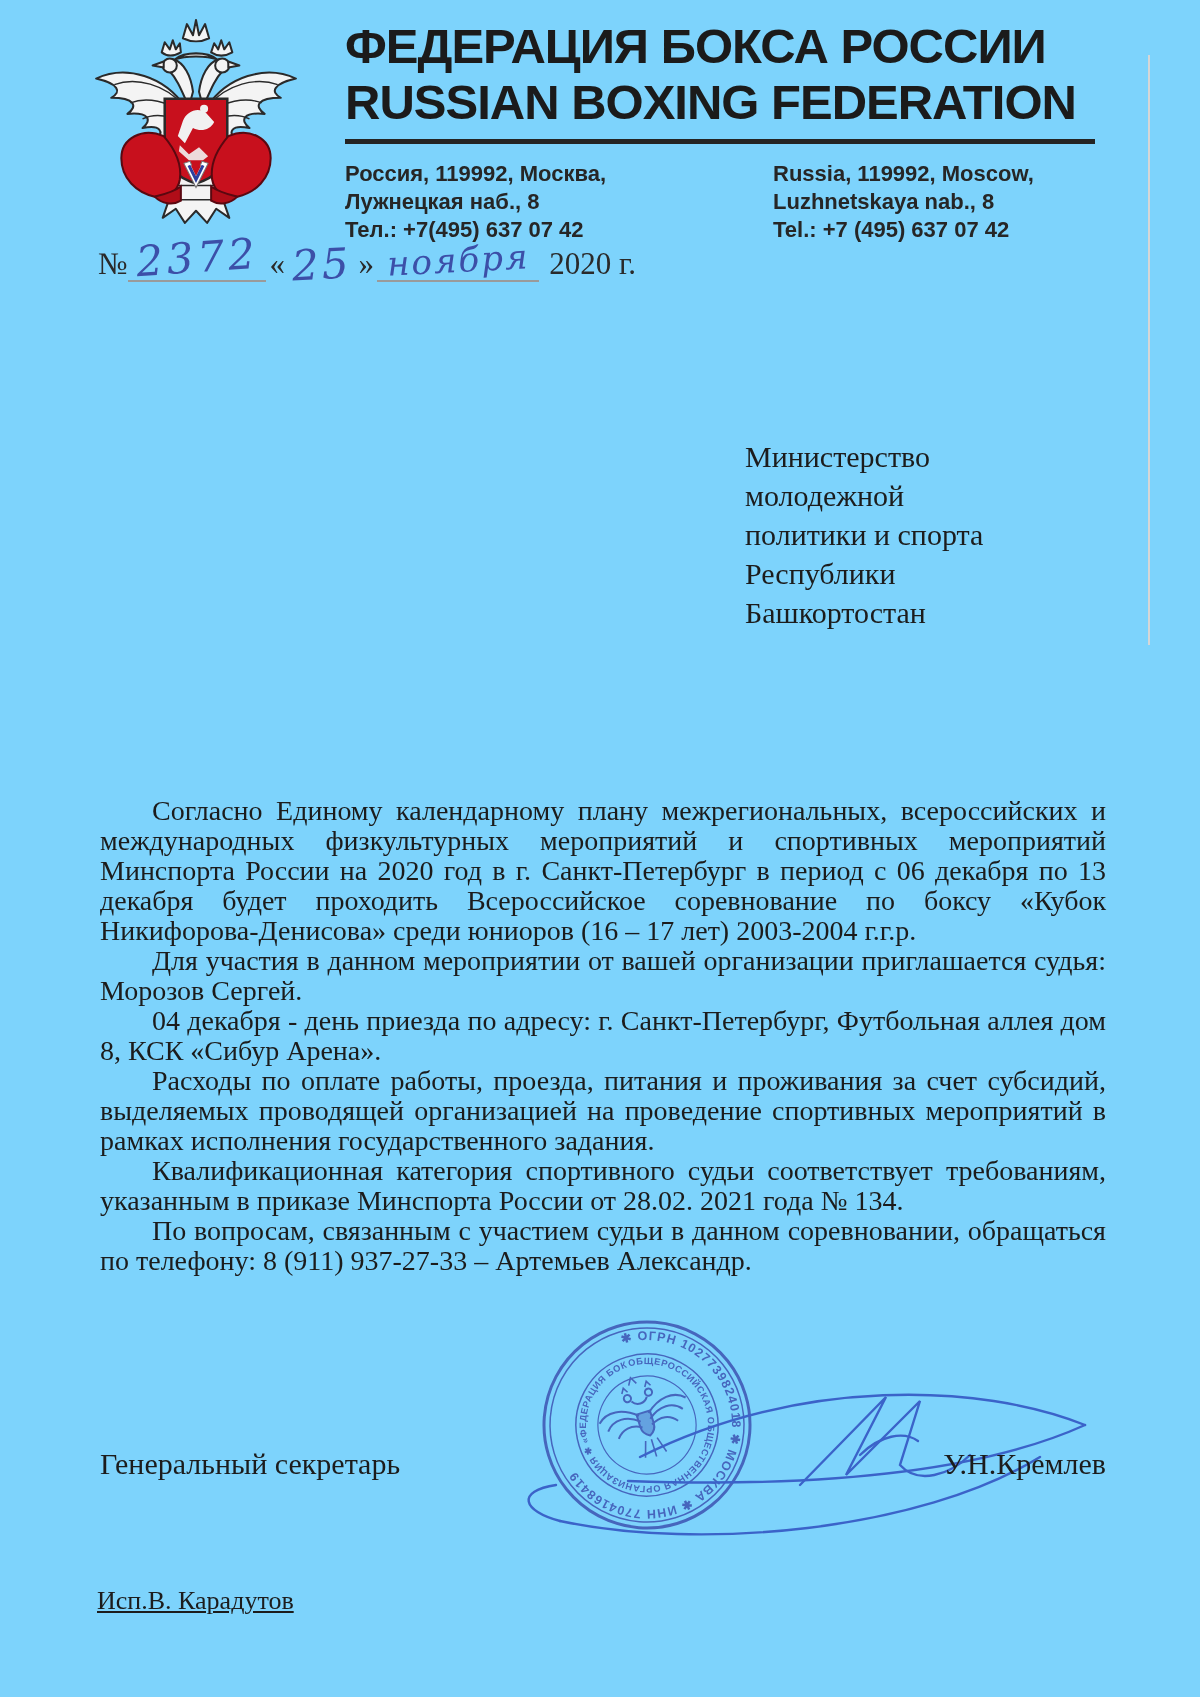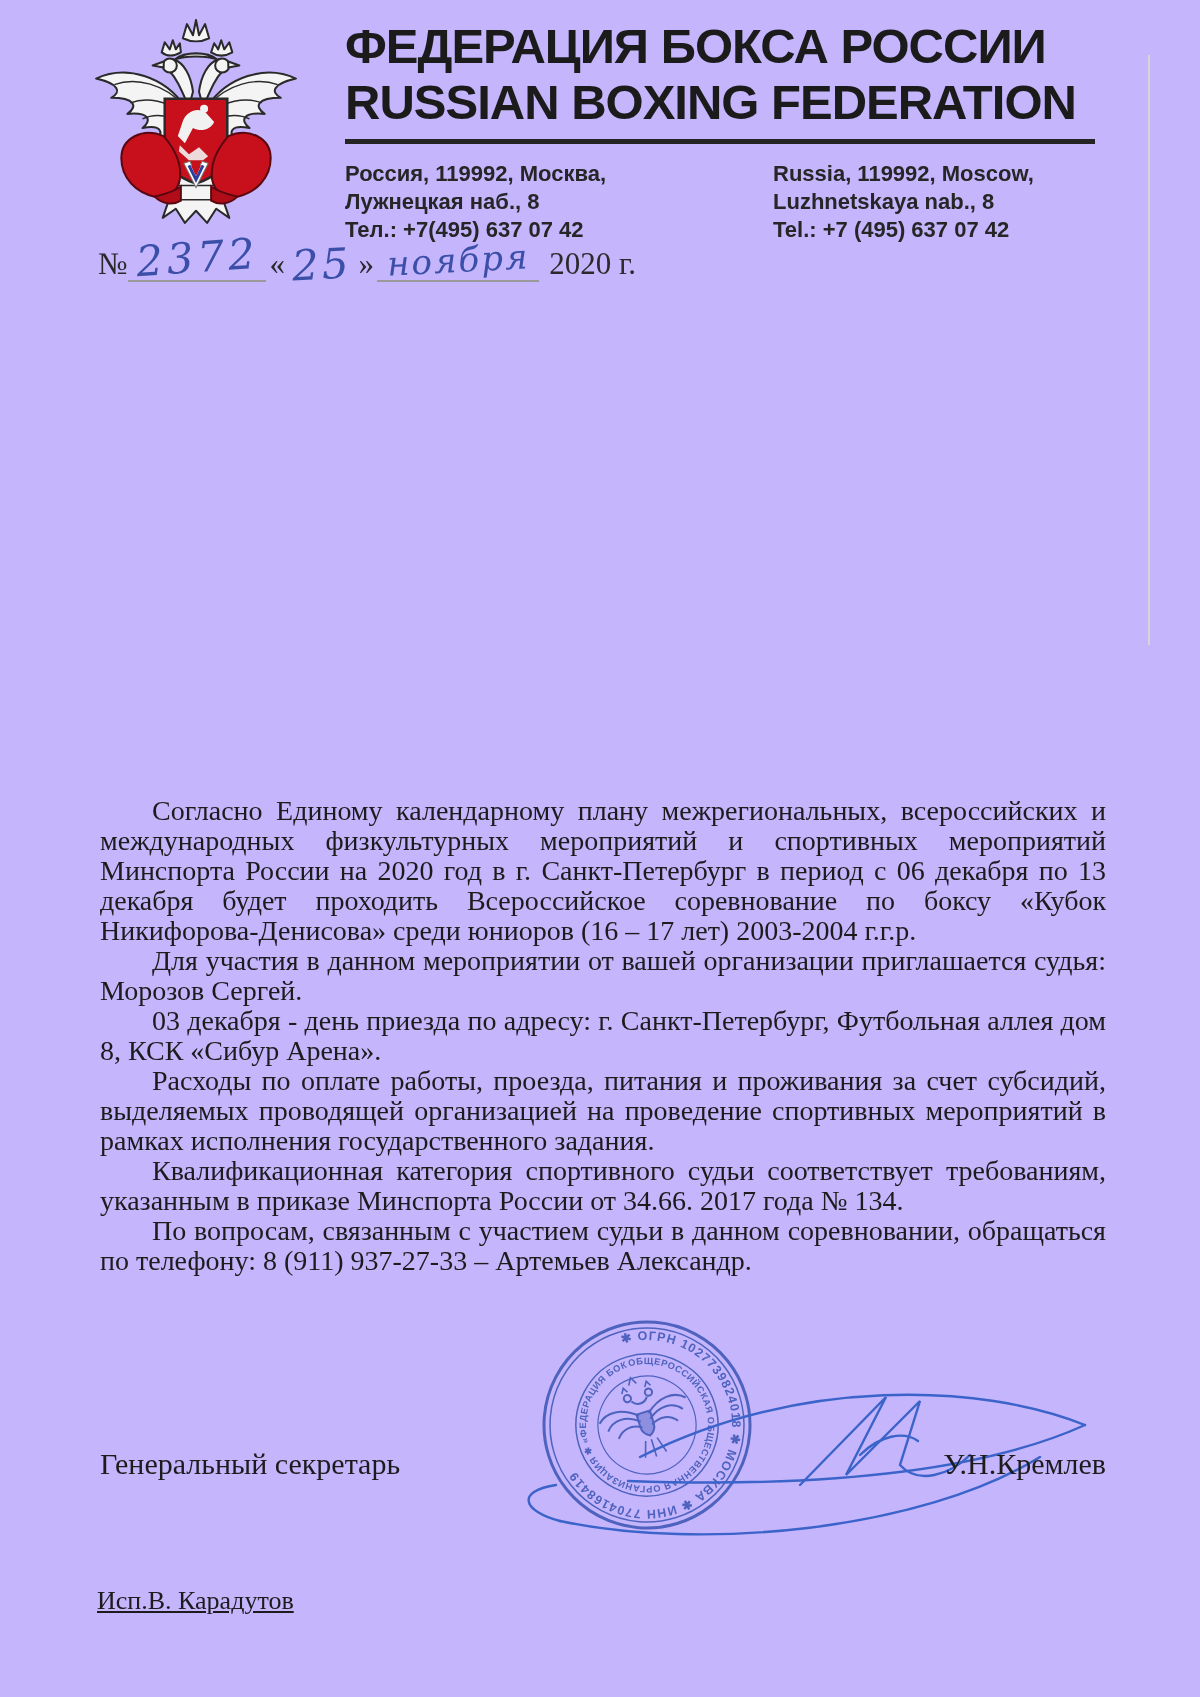--- a/index.html
+++ b/index.html
@@ -1,18 +1,18 @@
 <!DOCTYPE html>
 <html><head>
 <meta charset="utf-8">
 <style>
   html,body{margin:0;padding:0;background:#e8e8e8;}
   .page{
     position:relative;width:1200px;height:1697px;margin:0 auto;
-    background:#c4b5fd;overflow:hidden;
+    background:#7dd3fc;overflow:hidden;
     font-family:"Liberation Serif", serif;color:#1c1c1c;
   }
   
   .emblem{position:absolute;left:84px;top:14px;width:224px;height:220px;}
   .masthead{position:absolute;left:345px;top:18px;width:760px;}
   .org-title{
     font-family:"Liberation Sans", sans-serif;font-weight:800;
     font-size:49px;line-height:56px;letter-spacing:-1px;color:#1b1b1b;
     white-space:nowrap;transform:scaleX(1.0);transform-origin:left;
   }
@@ -138,27 +138,32 @@
   <div class="refline">
     <span>№</span>
     <span class="u-field"><span class="hw hw-number">2372</span></span>
     <span class="quote">«</span>
     <span class="hw hw-day">25</span>
     <span class="quote">»</span>
     <span class="u-field"><span class="hw hw-month">ноября</span></span>
     <span class="year">2020 г.</span>
   </div>
 
+  <div class="recipient">
+    <div>Министерство молодежной</div>
+    <div>политики и спорта</div>
+    <div>Республики Башкортостан</div>
+  </div>
 
   <div class="letter-body">
     <p>Согласно Единому календарному плану межрегиональных, всероссийских и международных физкультурных мероприятий и спортивных мероприятий Минспорта России на 2020 год в г. Санкт-Петербург в период с 06 декабря по 13 декабря будет проходить Всероссийское соревнование по боксу «Кубок Никифорова-Денисова» среди юниоров (16 – 17 лет) 2003-2004 г.г.р.</p>
     <p>Для участия в данном мероприятии от вашей организации приглашается судья: Морозов Сергей.</p>
-    <p>03 декабря - день приезда по адресу: г. Санкт-Петербург, Футбольная аллея дом 8, КСК «Сибур Арена».</p>
+    <p>04 декабря - день приезда по адресу: г. Санкт-Петербург, Футбольная аллея дом 8, КСК «Сибур Арена».</p>
     <p>Расходы по оплате работы, проезда, питания и проживания за счет субсидий, выделяемых проводящей организацией на проведение спортивных мероприятий в рамках исполнения государственного задания.</p>
-    <p>Квалификационная категория спортивного судьи соответствует требованиям, указанным в приказе Минспорта России от 34.66. 2017 года № 134.</p>
+    <p>Квалификационная категория спортивного судьи соответствует требованиям, указанным в приказе Минспорта России от 28.02. 2021 года № 134.</p>
     <p>По вопросам, связанным с участием судьи в данном соревновании, обращаться по телефону: 8 (911) 937-27-33 – Артемьев Александр.</p>
   </div>
 
   <svg class="stamp" viewBox="0 0 214 214">
     <defs>
       <path id="ringOuter" d="M107,22 a85,85 0 1,1 -0.1,0" fill="none"></path>
       <path id="ringInner" d="M107,46 a61,61 0 1,1 -0.1,0" fill="none"></path>
     </defs>
     <g stroke="#3f57b5" fill="none">
       <circle cx="107" cy="107" r="103" stroke-width="3"></circle>

